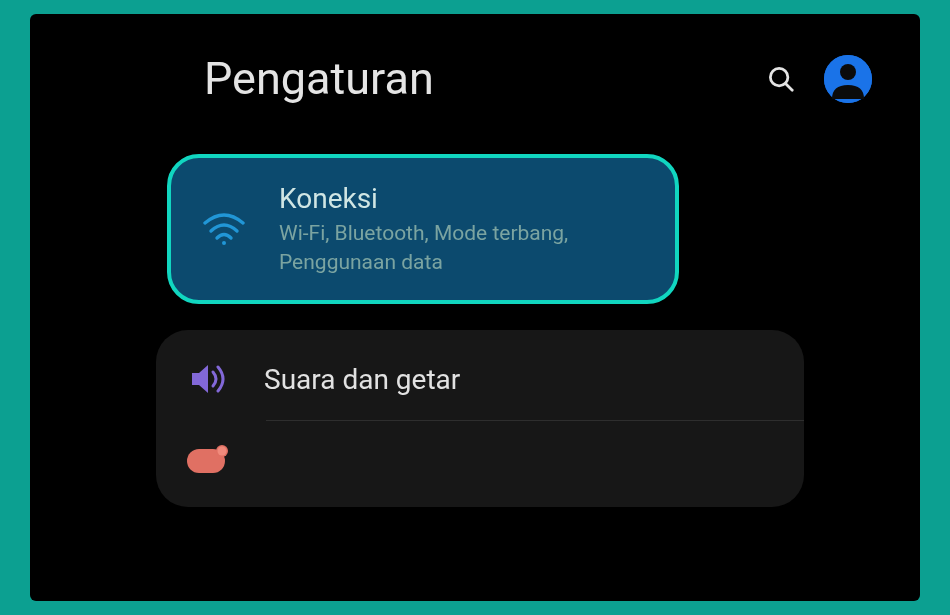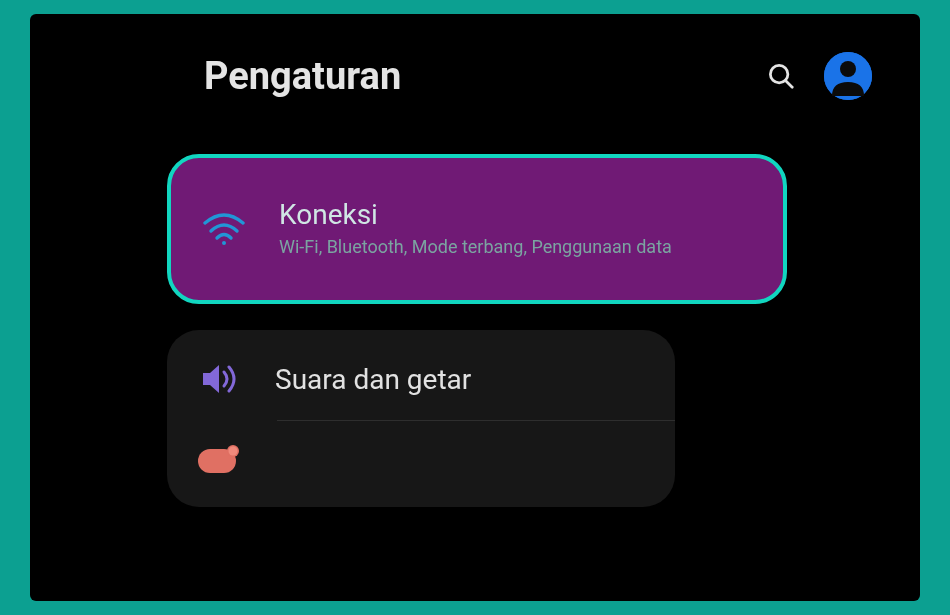--- a/index.html
+++ b/index.html
@@ -20,22 +20,22 @@
     border-radius: 6px;
   }
   .header {
     display: flex;
     align-items: center;
     justify-content: space-between;
     padding: 38px 48px 0 174px;
   }
   .title {
     color: #e4e4e4;
-    font-size: 38px;
-    font-weight: 700;
+    font-size: 45px;
+    font-weight: 400;
   }
   .header-actions {
     display: flex;
     align-items: center;
     gap: 28px;
   }
   .search-icon {
     width: 30px;
     height: 30px;
     display: flex;
@@ -48,23 +48,23 @@
     border-radius: 50%;
     background: #1a73e8;
     display: flex;
     align-items: center;
     justify-content: center;
   }
   .card-highlighted {
     position: absolute;
     left: 137px;
     top: 140px;
-    width: 620px;
+    width: 512px;
     height: 150px;
-    background: #701a75;
+    background: #0c4a6e;
     border: 4px solid #11d6c0;
     border-radius: 32px;
     display: flex;
     align-items: center;
     padding: 0 30px 0 30px;
     gap: 32px;
   }
   .wifi-icon {
     width: 46px;
     display: flex;
@@ -78,29 +78,29 @@
     gap: 4px;
   }
   .item-title {
     color: #e2e2e2;
     font-size: 28px;
     font-weight: 400;
   }
   .item-title.hl { color: #d0e6e4; }
   .item-sub {
     color: #848484;
-    font-size: 18px;
+    font-size: 21px;
     line-height: 1.35;
   }
   .item-sub.hl { color: #7ba4a1; }
   .card-group {
     position: absolute;
-    left: 137px;
+    left: 126px;
     top: 316px;
-    width: 508px;
+    width: 648px;
     background: #171717;
     border-radius: 32px;
     padding: 8px 0;
   }
   .group-item {
     display: flex;
     align-items: center;
     padding: 24px 30px 24px 30px;
     gap: 32px;
   }

